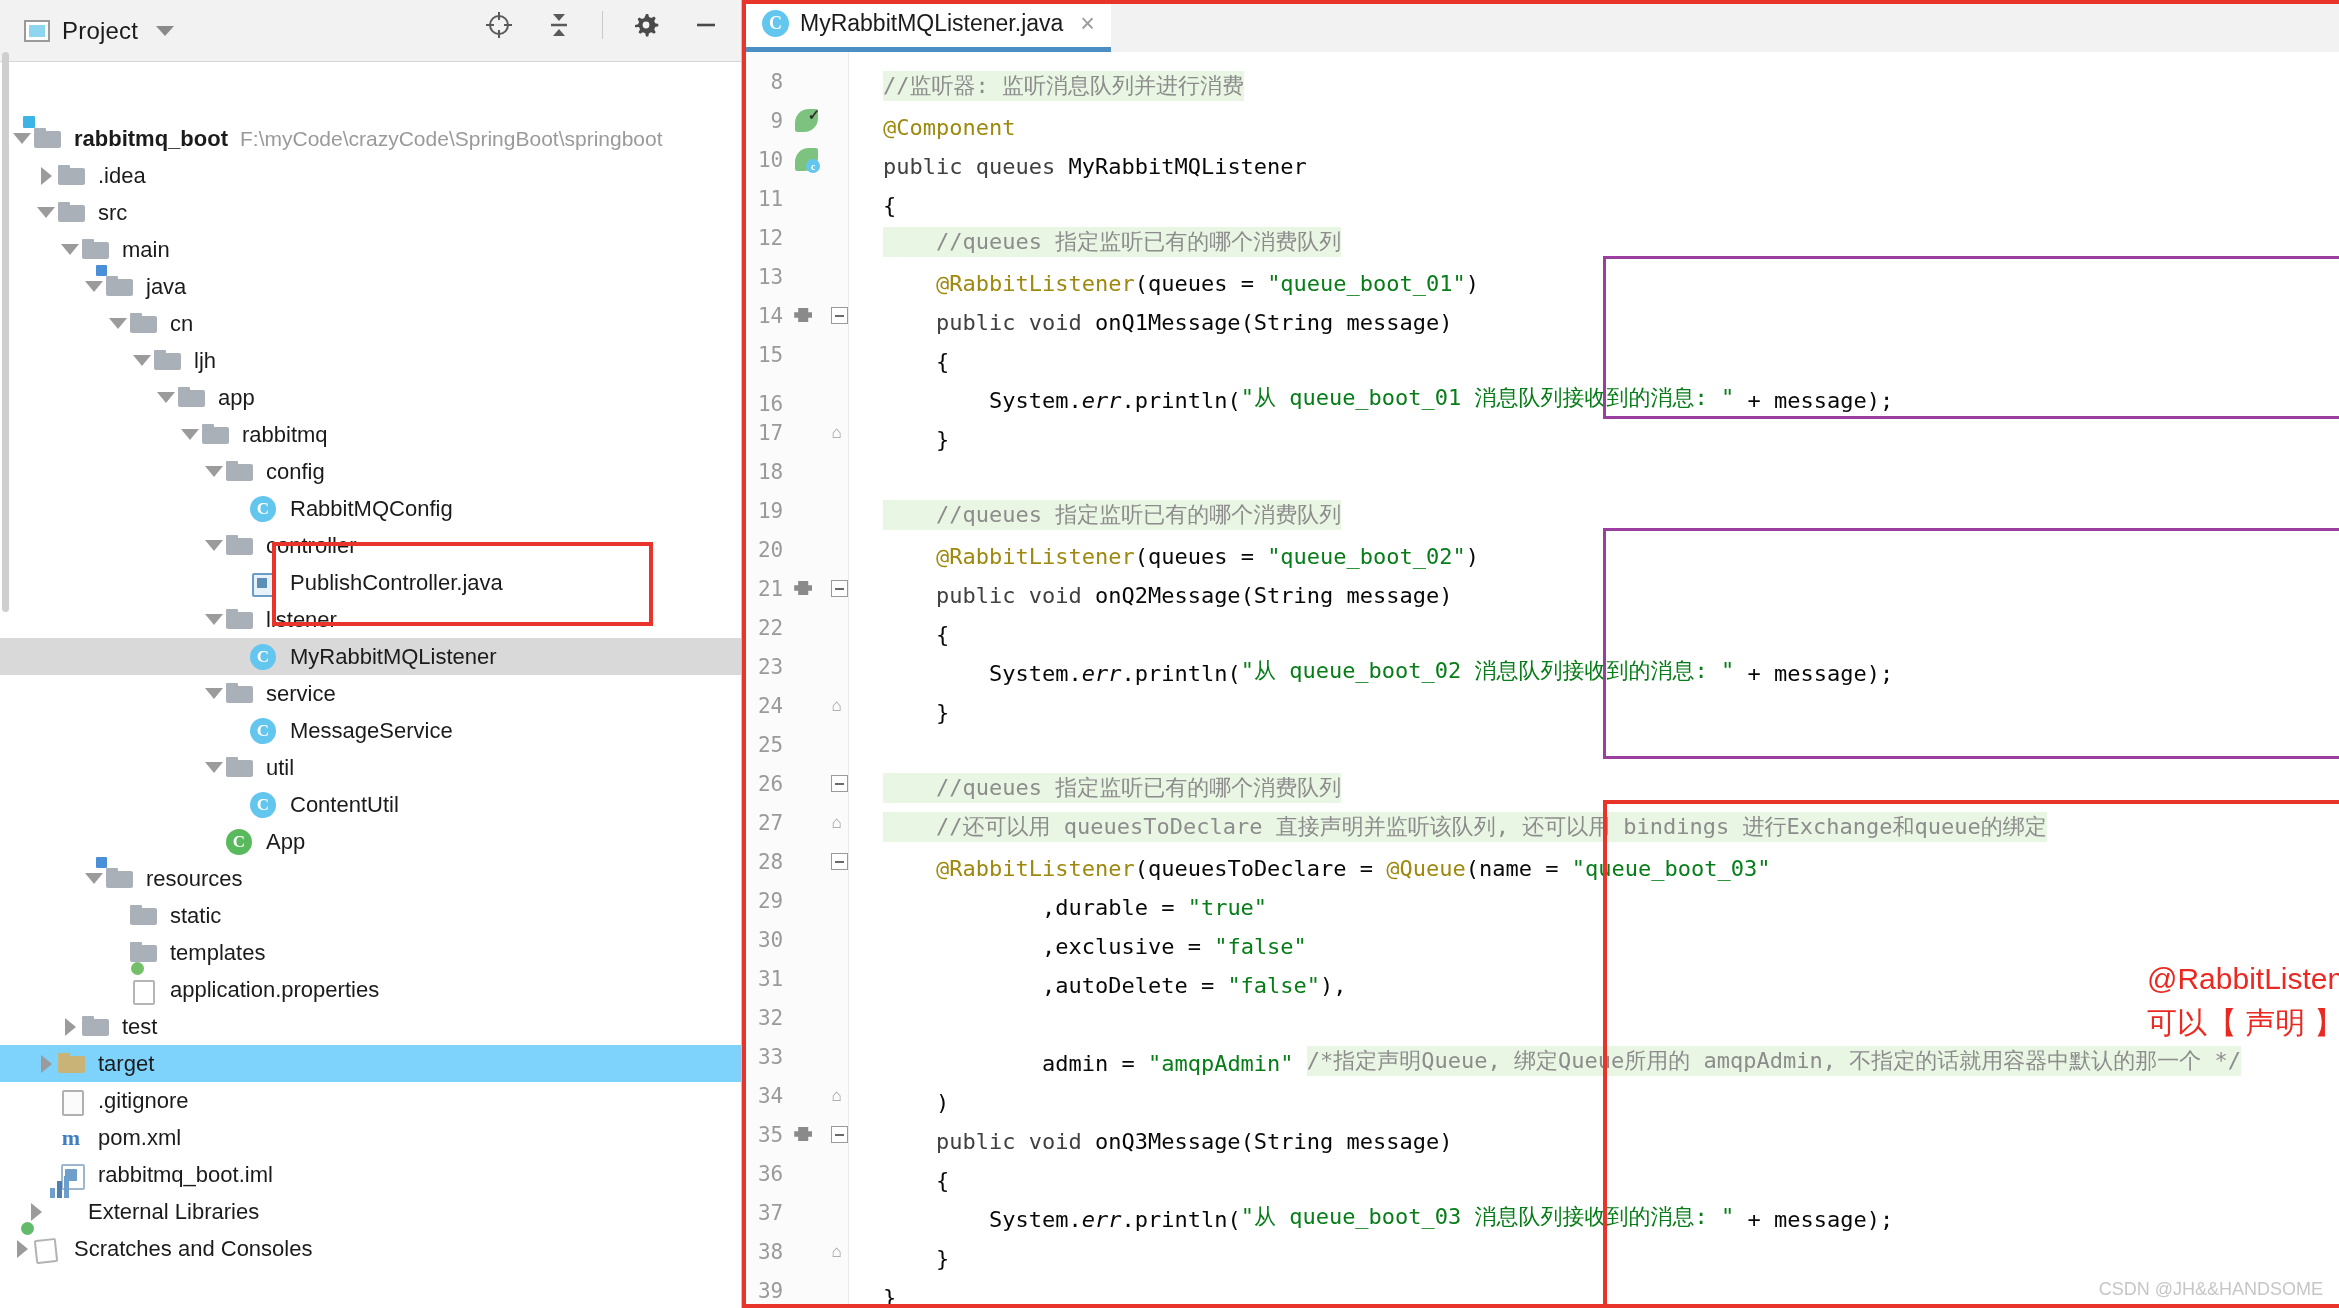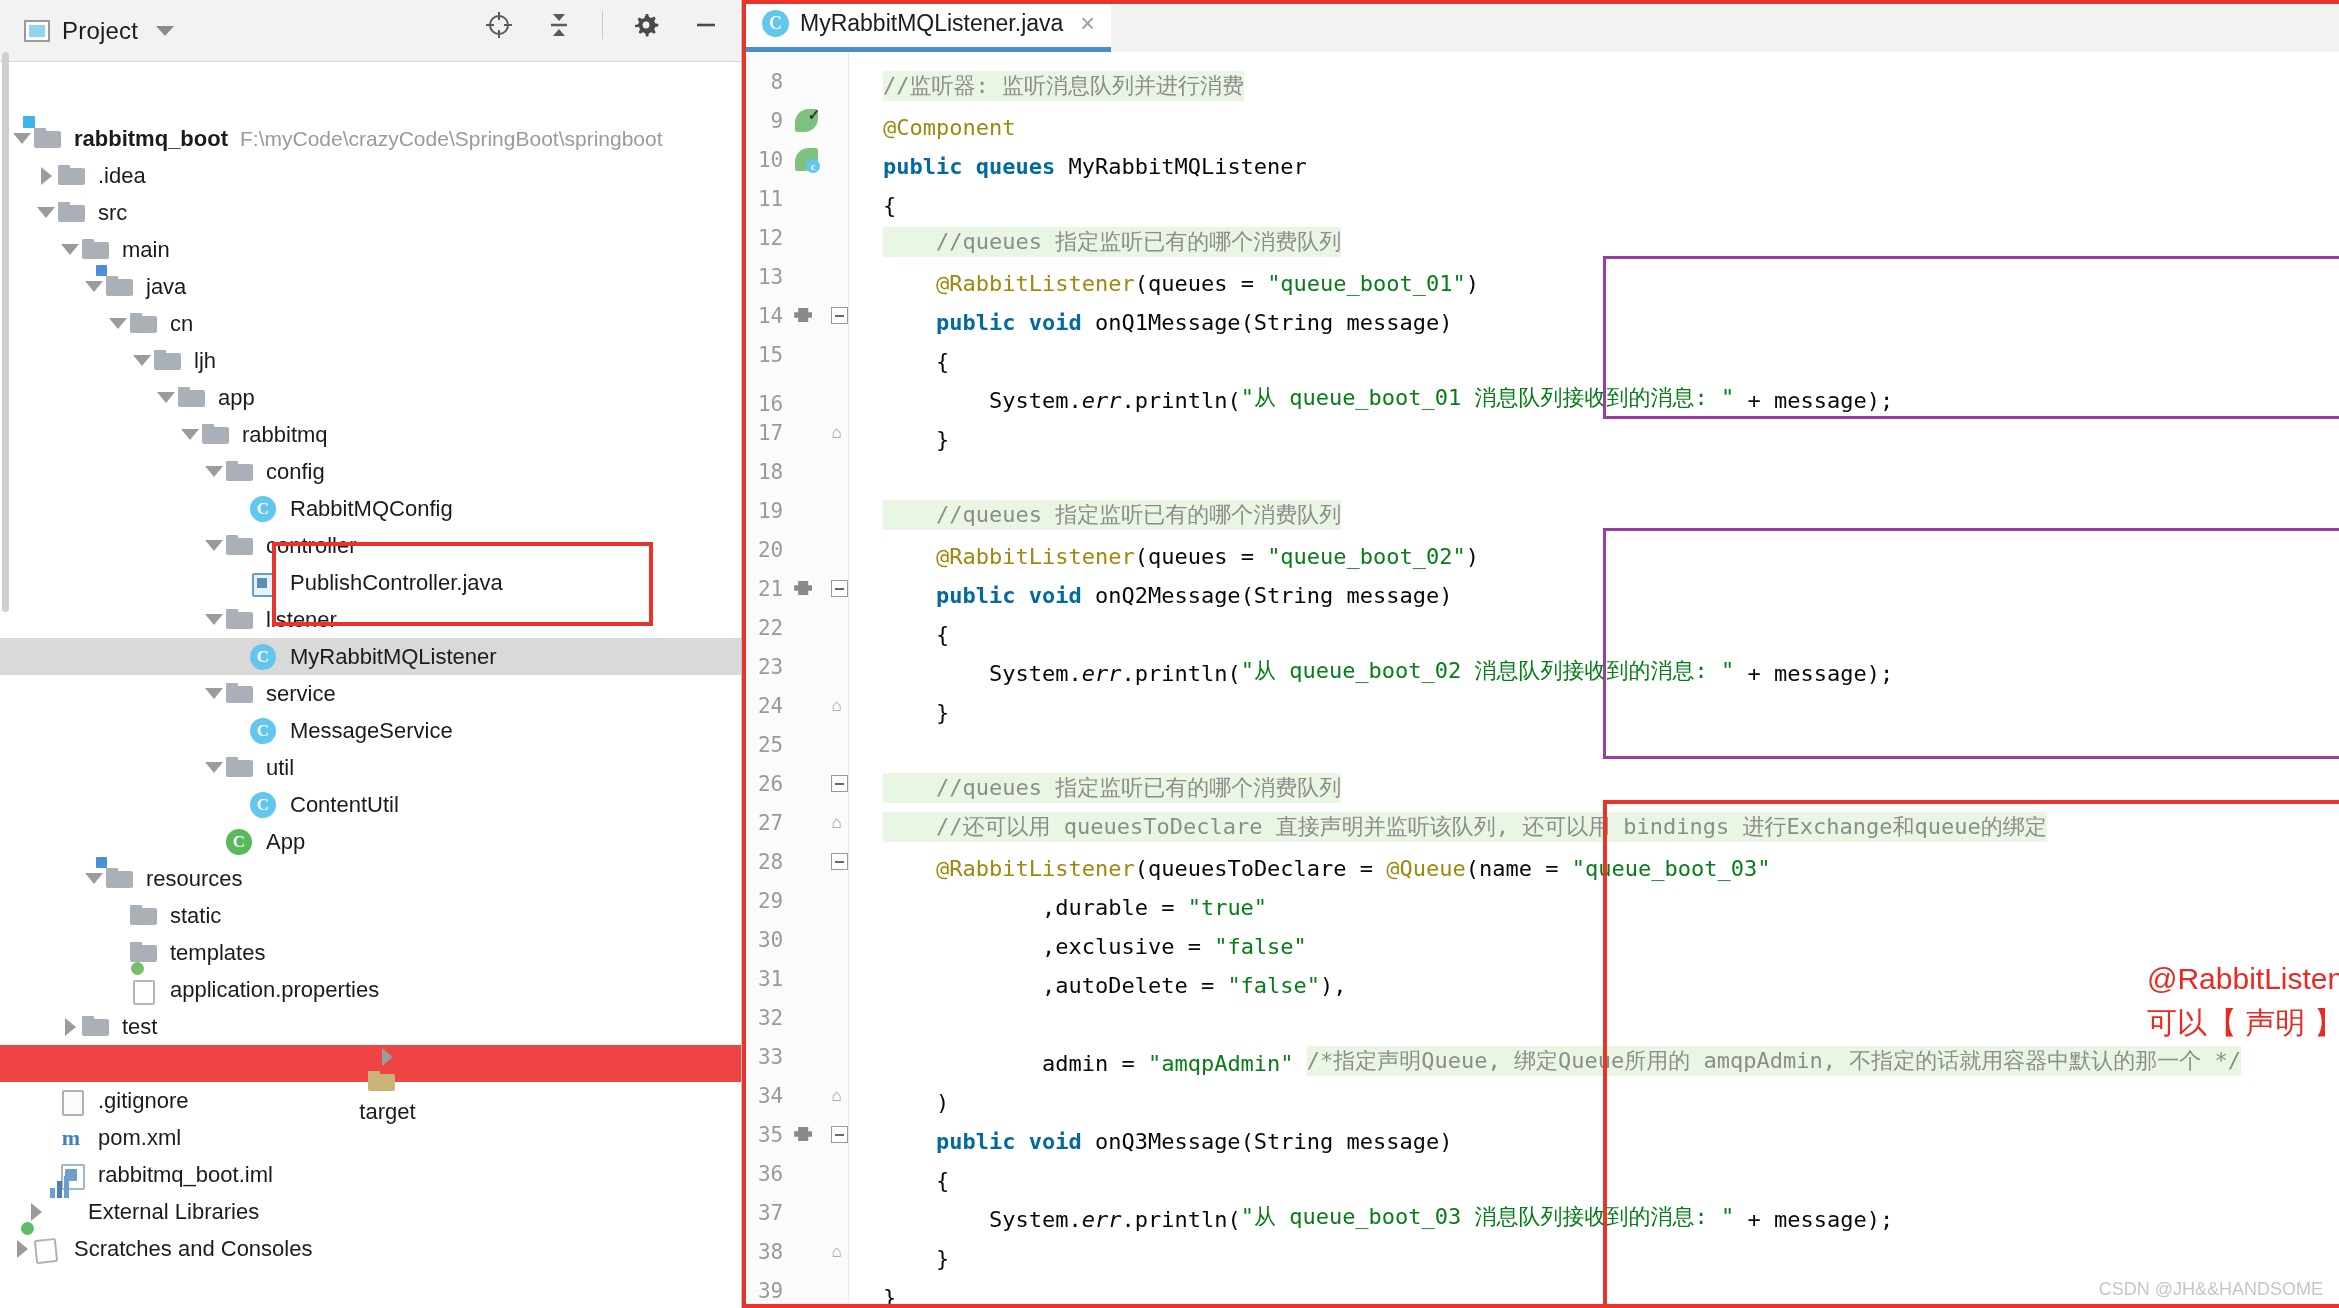--- a/index.html
+++ b/index.html
@@ -52,21 +52,21 @@
 
   
   #tree { position: relative; padding-top: 4px; font-size: 22px; color: #1b1b1b; }
   .row {
     position: relative;
     display: flex; align-items: center;
     height: 37px;
     white-space: nowrap;
   }
   .row.sel-gray { background: #d9d9d9; }
-  .row.sel-yellow { background: #ef4444; flex-direction: column; }
+  .row.sel-yellow { background: #7dd3fc; }
   .twisty { width: 24px; height: 24px; flex: 0 0 24px; display: flex; align-items: center; justify-content: center; }
   .tri-down { width: 0; height: 0; border-left: 9px solid transparent; border-right: 9px solid transparent; border-top: 11px solid #9b9b9b; }
   .tri-right { width: 0; height: 0; border-top: 9px solid transparent; border-bottom: 9px solid transparent; border-left: 11px solid #9b9b9b; }
   .tw-blank { width: 24px; flex: 0 0 24px; }
   .ic { flex: 0 0 30px; width: 30px; height: 26px; margin-right: 10px; position: relative; }
   .label { font-size: 22px; color: #1b1b1b; }
   .label.bold { font-weight: bold; }
   .path { font-size: 21px; color: #9a9a9a; margin-left: 12px; }
 
   
@@ -263,21 +263,21 @@
     position: absolute; left: 107px; top: 0; right: 0; bottom: 0;
     font-family: "DejaVu Sans Mono", monospace;
     font-size: 22px;
   }
   .cline {
     position: absolute; left: 16px; height: 39px;
     display: flex; align-items: flex-end;
     white-space: pre;
     padding-left: 18px;
   }
-  .t-kw   { color: #0369a1; font-weight: bold; }
+  .t-kw   { color: #404040; font-weight: normal; }
   .t-ann  { color: #9e880d; }
   .t-str  { color: #067d17; }
   .t-cmt  { color: #8c8c8c; background: #eaf6e4; }
   .t-plain{ color: #080808; }
   .t-err  { color: #080808; font-style: italic; }
 
   
   .annbox { position: absolute; pointer-events: none; z-index: 20; }
   #box-purple-1 { left: 861px; top: 204px; width: 1469px; height: 163px; border: 3px solid #9a3fa0; }
   #box-purple-2 { left: 861px; top: 476px; width: 1469px; height: 231px; border: 3px solid #9a3fa0; }

